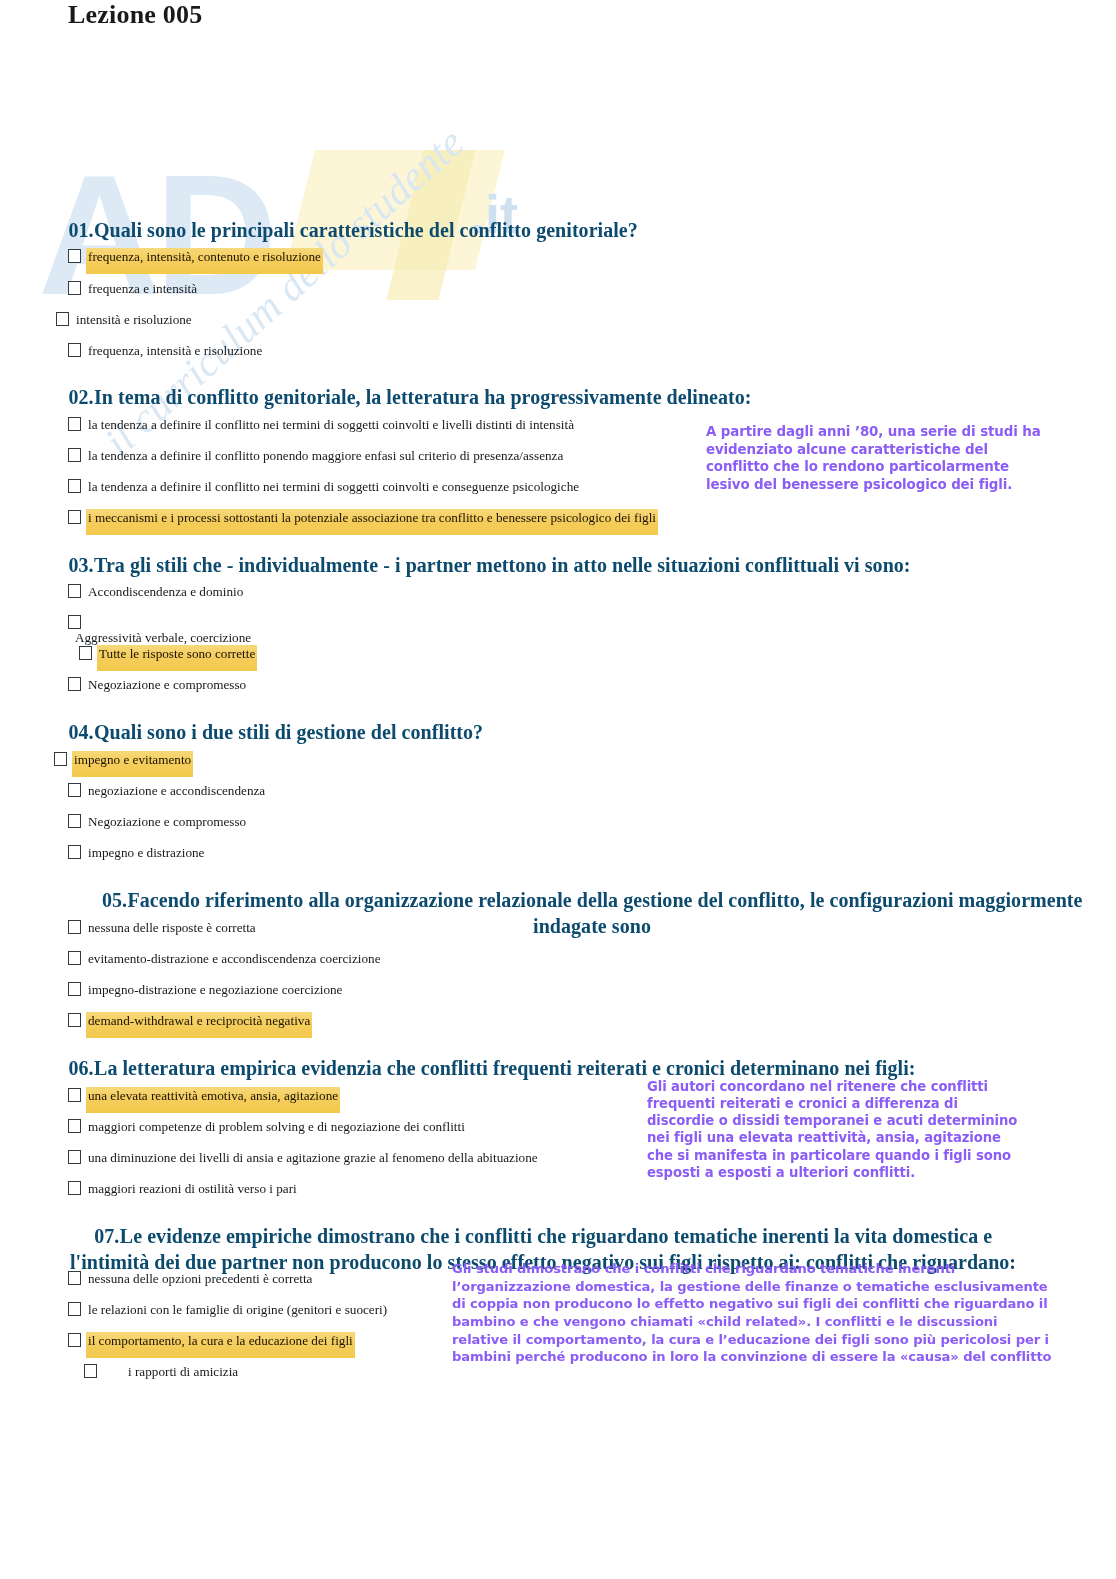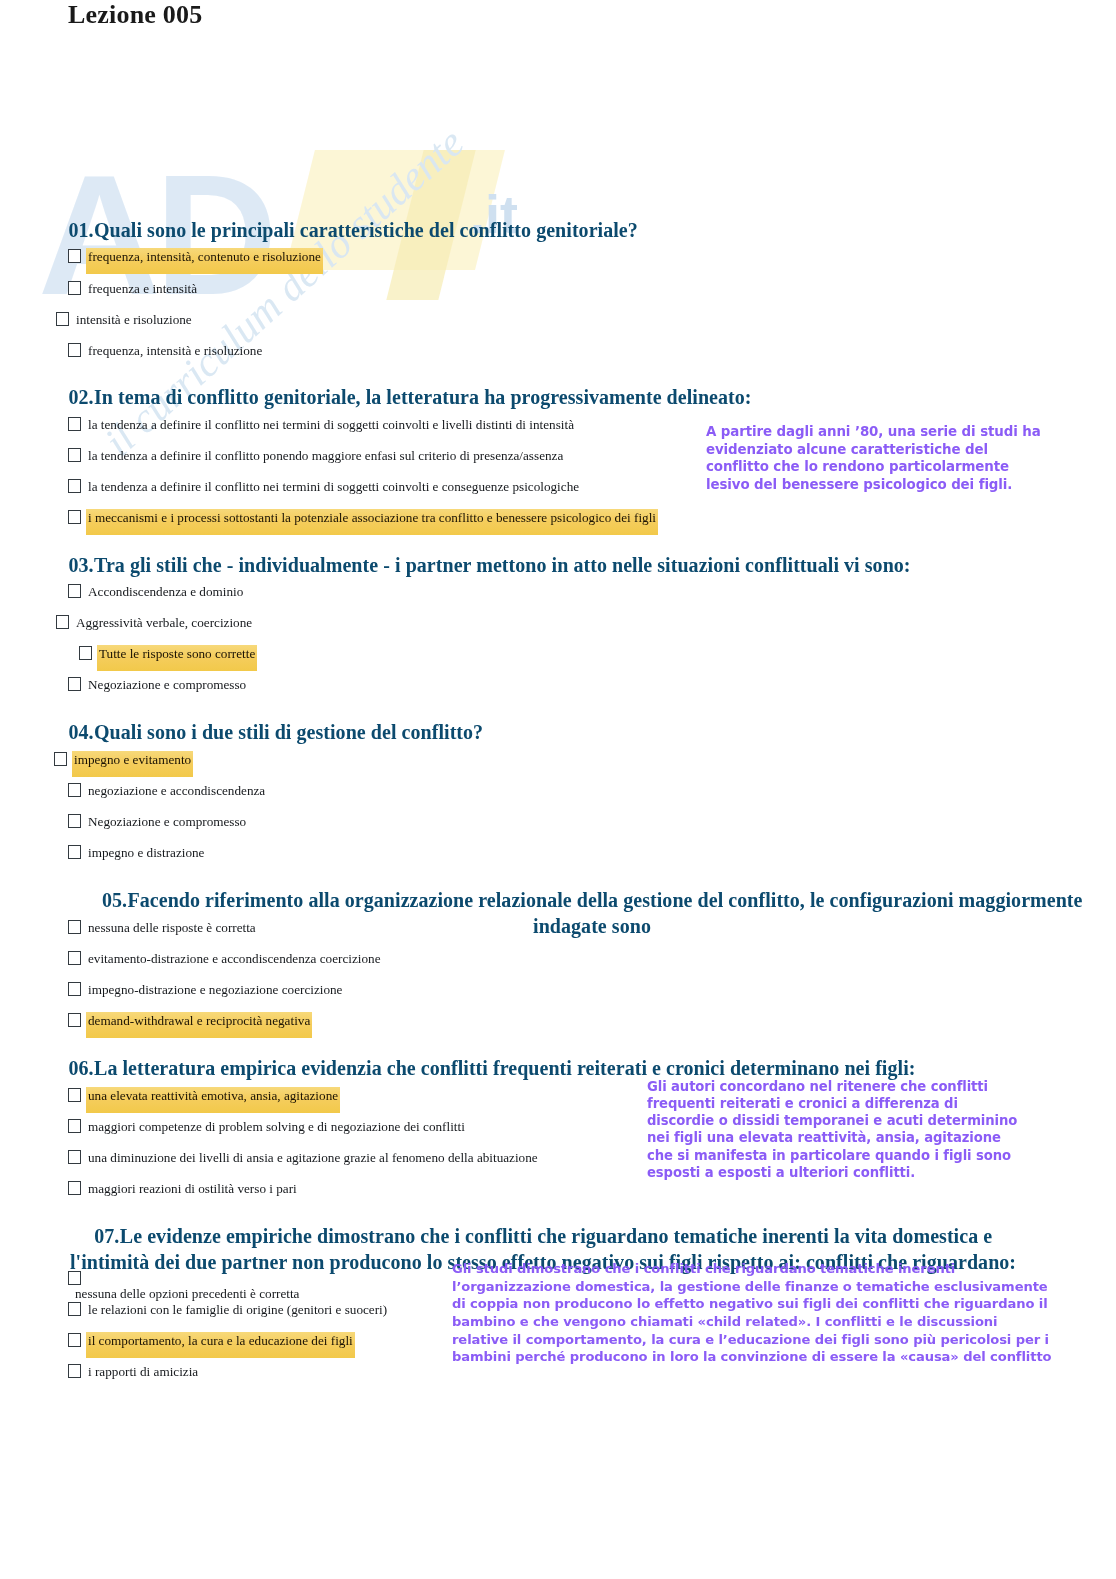--- a/index.html
+++ b/index.html
@@ -222,21 +222,21 @@
     </div>
 
     <div class="question-block">
       <div class="q-head" style="left:68px; top:383px;">
         <span class="q-num">03.</span><span>Tra gli stili che - individualmente - i partner mettono in atto nelle situazioni conflittuali vi sono:</span>
       </div>
       <div class="opt-row" style="left:68px; top:413px;">
         <span class="checkbox"></span>
         <span class="opt-text">Accondiscendenza e dominio</span>
       </div>
-      <div class="opt-row" style="left:56px; top:444px;">
+      <div class="opt-row" style="left:68px; top:444px;flex-direction:column;">
         <span class="checkbox"></span>
         <span class="opt-text">Aggressività verbale, coercizione</span>
       </div>
       <div class="opt-row" style="left:79px; top:475px;border-radius:9px;">
         <span class="checkbox"></span>
         <span class="opt-text hl">Tutte le risposte sono corrette</span>
       </div>
       <div class="opt-row" style="left:68px; top:506px;">
         <span class="checkbox"></span>
         <span class="opt-text">Negoziazione e compromesso</span>
@@ -307,33 +307,33 @@
         <span class="checkbox"></span>
         <span class="opt-text">maggiori reazioni di ostilità verso i pari</span>
       </div>
       <div class="annotation small" style="left:647px; top:908px; width:380px;">Gli autori concordano nel ritenere che conflitti frequenti reiterati e cronici a differenza di discordie o dissidi temporanei e acuti determinino nei figli una elevata reattività, ansia, agitazione che si manifesta in particolare quando i figli sono esposti a esposti a ulteriori conflitti.</div>
     </div>
 
     <div class="question-block">
       <div class="q-head" style="left:68px; top:1054px; width:950px; white-space:normal;">
         <span class="q-num">07.</span><span>Le evidenze empiriche dimostrano che i conflitti che riguardano tematiche inerenti la vita domestica e l'intimità dei due partner non producono lo stesso effetto negativo sui figli rispetto ai: conflitti che riguardano:</span>
       </div>
-      <div class="opt-row" style="left:68px; top:1100px;flex-direction:column;">
+      <div class="opt-row" style="left:68px; top:1100px;">
         <span class="checkbox"></span>
         <span class="opt-text">nessuna delle opzioni precedenti è corretta</span>
       </div>
       <div class="opt-row" style="left:68px; top:1131px;">
         <span class="checkbox"></span>
         <span class="opt-text">le relazioni con le famiglie di origine (genitori e suoceri)</span>
       </div>
       <div class="opt-row" style="left:68px; top:1162px;">
         <span class="checkbox"></span>
         <span class="opt-text hl">il comportamento, la cura e la educazione dei figli</span>
       </div>
-      <div class="opt-row" style="left:68px; top:1193px;">
+      <div class="opt-row" style="left:84px; top:1193px;gap:24px;">
         <span class="checkbox"></span>
         <span class="opt-text">i rapporti di amicizia</span>
       </div>
       <div class="annotation wide" style="left:452px; top:1090px; width:600px;">Gli studi dimostrano che i conflitti che riguardano tematiche inerenti l’organizzazione domestica, la gestione delle finanze o tematiche esclusivamente di coppia non producono lo effetto negativo sui figli dei conflitti che riguardano il bambino e che vengono chiamati «child related». I conflitti e le discussioni relative il comportamento, la cura e l’educazione dei figli sono più pericolosi per i bambini perché producono in loro la convinzione di essere la «causa» del conflitto</div>
     </div>
 
   </div>
 </div>
 
 </body></html>

